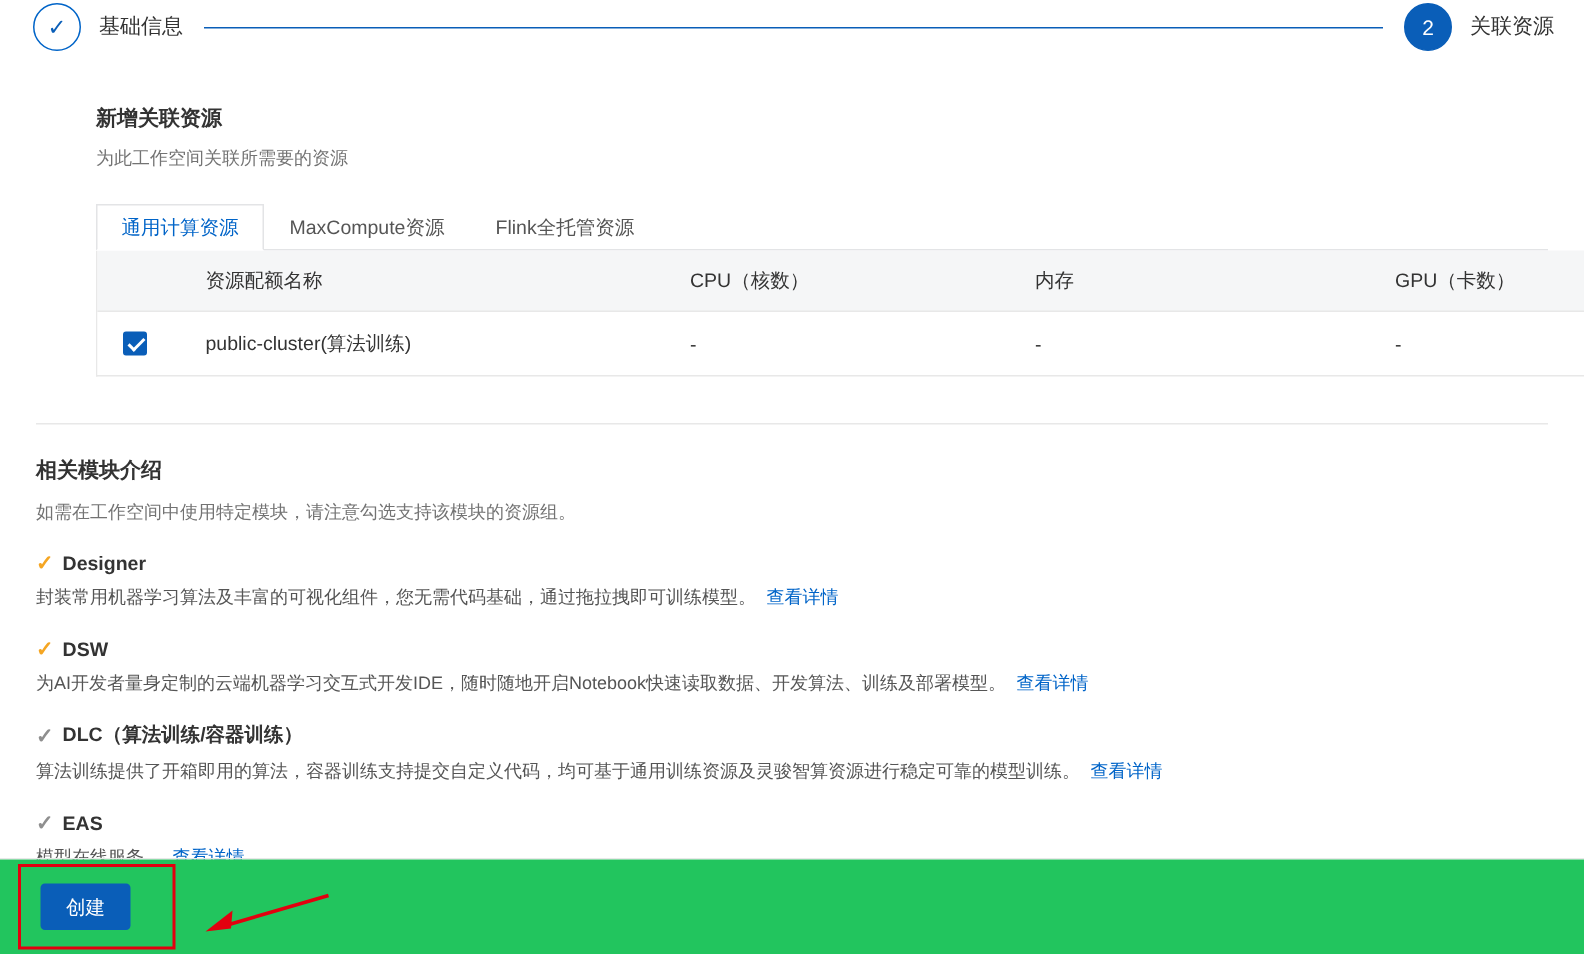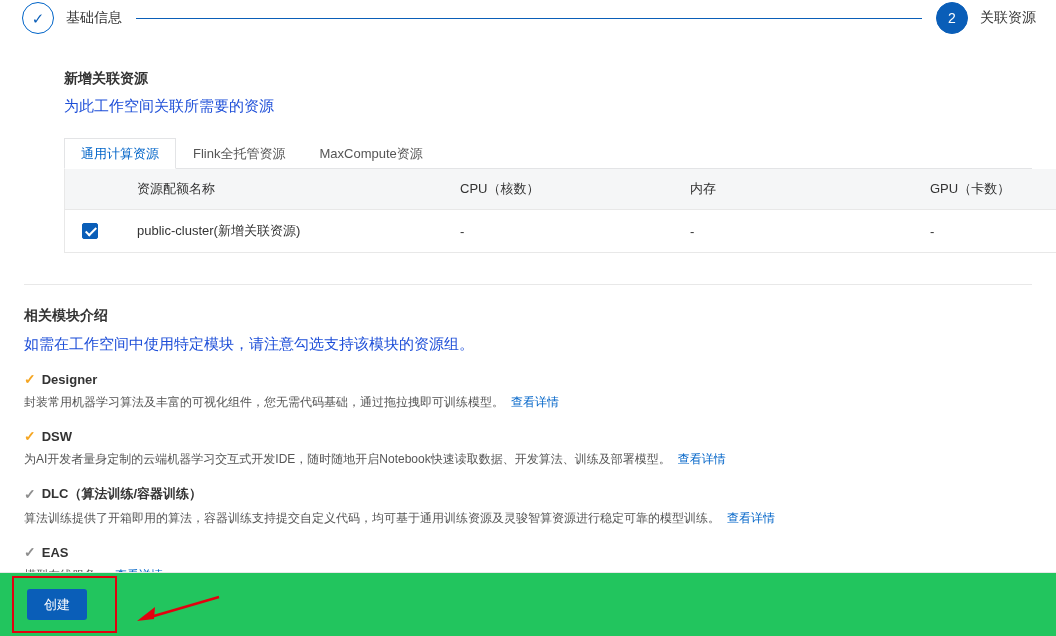--- a/index.html
+++ b/index.html
@@ -80,22 +80,22 @@
     width: 1056px;
   }
   .section-title {
     font-size: 14px;
     font-weight: bold;
     color: #333333;
     margin: 0;
     padding: 0;
   }
   .section-sub {
-    font-size: 15px;
-    color: #1d4ed8;
+    font-size: 12px;
+    color: #737373;
     margin-top: 9px;
   }
   .block-one {
     padding: 34px 24px 0 24px;
     margin-left: 40px;
   }
 
   
   .tabs {
     display: flex;
@@ -288,37 +288,37 @@
   </div>
 
   <div class="content">
 
     <div class="block-one">
       <div class="section-title">新增关联资源</div>
       <div class="section-sub">为此工作空间关联所需要的资源</div>
 
       <div class="tabs">
         <div class="tab active">通用计算资源</div>
+        <div class="tab">MaxCompute资源</div>
         <div class="tab">Flink全托管资源</div>
-        <div class="tab">MaxCompute资源</div>
       </div>
 
       <div class="table">
         <div class="thead">
           <div class="c-check"></div>
           <div class="c-name">资源配额名称</div>
           <div class="c-cpu">CPU（核数）</div>
           <div class="c-mem">内存</div>
           <div class="c-gpu">GPU（卡数）</div>
         </div>
         <div class="trow">
           <div class="c-check">
             <div class="checkbox"></div>
           </div>
-          <div class="c-name">public-cluster(新增关联资源)</div>
+          <div class="c-name">public-cluster(算法训练)</div>
           <div class="c-cpu">-</div>
           <div class="c-mem">-</div>
           <div class="c-gpu">-</div>
         </div>
       </div>
     </div>
 
     <div class="divider"></div>
 
     <div class="modules">

